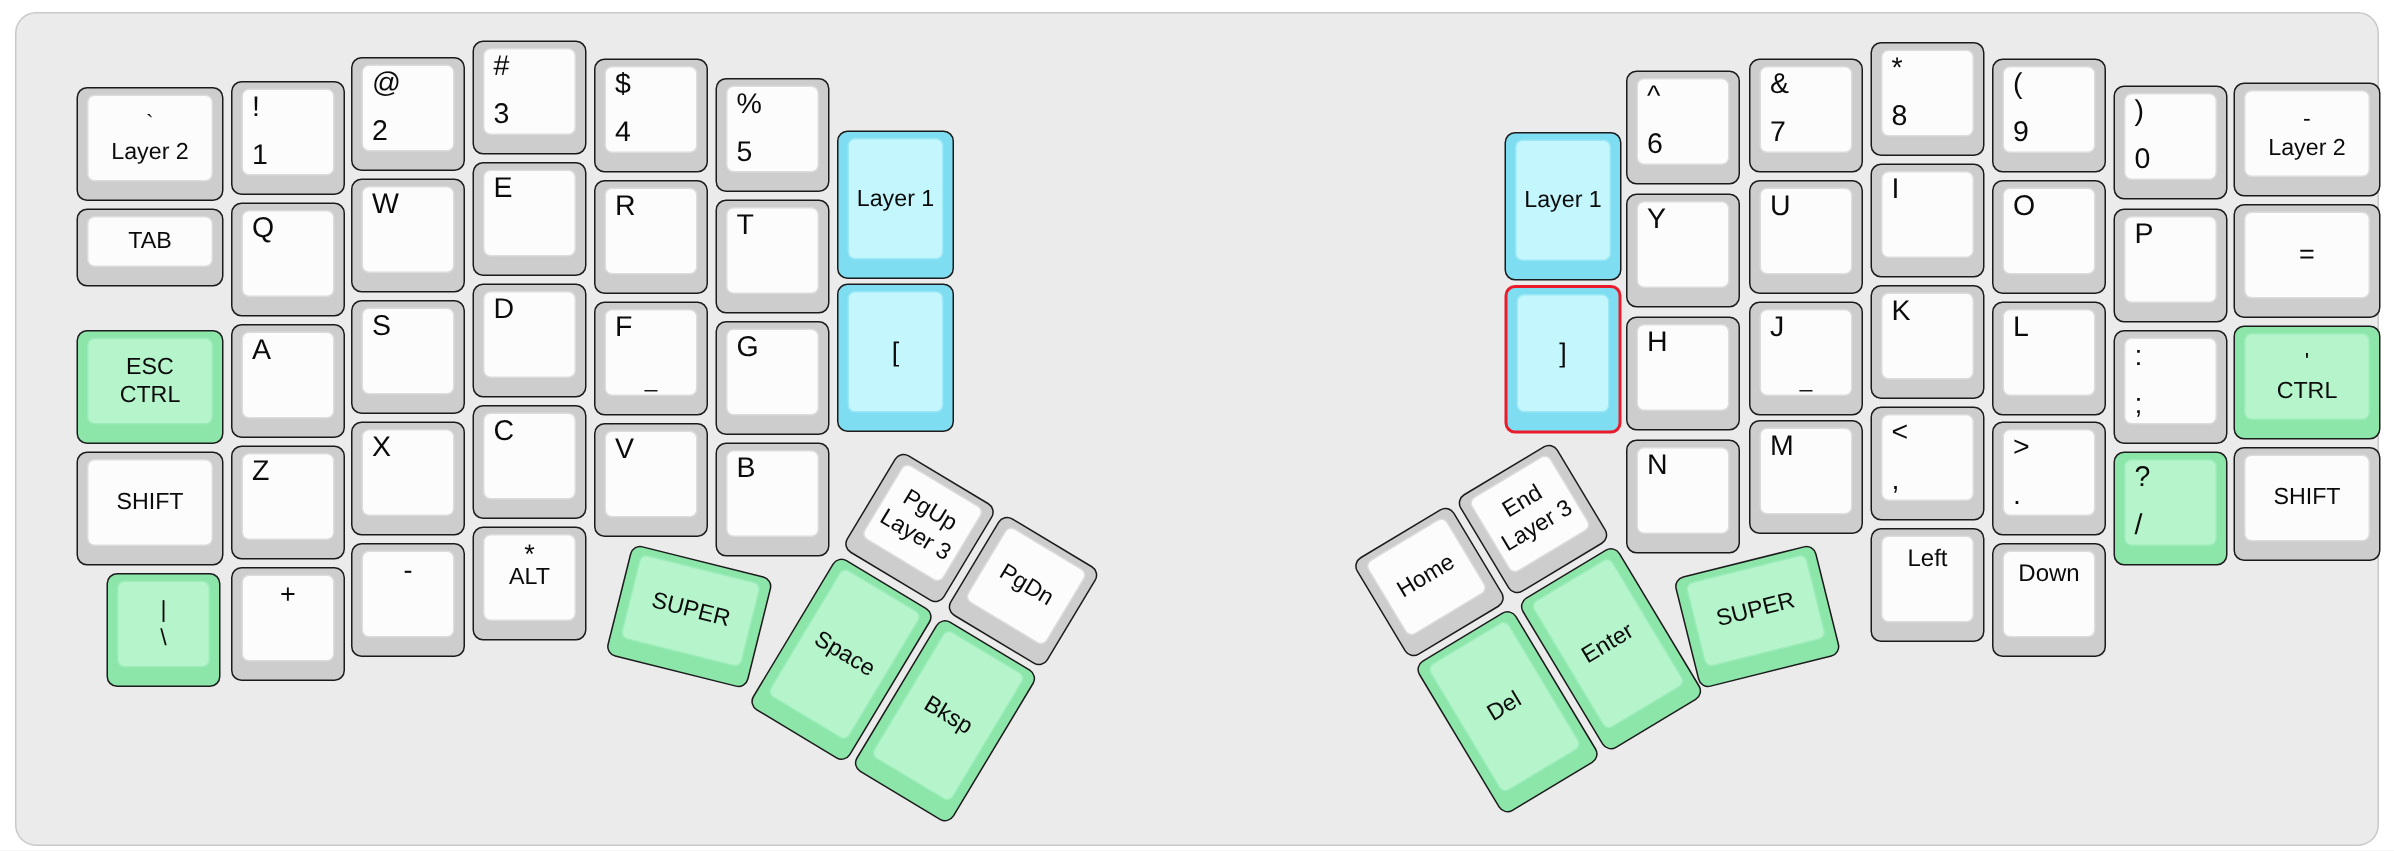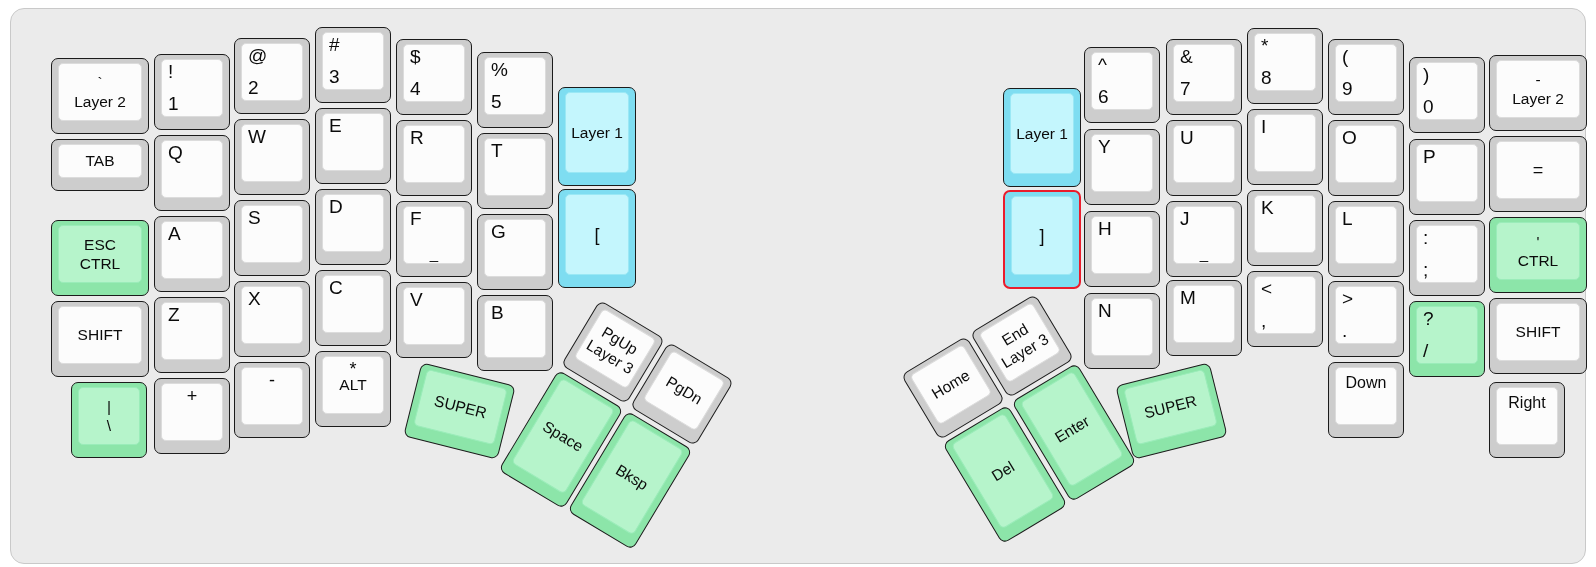--- a/index.html
+++ b/index.html
@@ -301,20 +301,25 @@
       <div class="face">
         <span class="l-tl">K</span>
       </div>
     </div>
     <div class="key gray" style="left: 1236px; top: 262px; width: 76px; height: 76px;">
       <div class="face">
         <span class="l-tl">&lt;</span>
         <span class="l-bl">,</span>
       </div>
     </div>
+    <div class="key gray" style="left: 1236px; top: 343px; width: 76px; height: 76px;">
+      <div class="face">
+        <span class="l-tc word">Left</span>
+      </div>
+    </div>
     <div class="key gray" style="left: 1317px; top: 30px; width: 76px; height: 76px;">
       <div class="face">
         <span class="l-tl">(</span>
         <span class="l-bl">9</span>
       </div>
     </div>
     <div class="key gray" style="left: 1317px; top: 111px; width: 76px; height: 76px;">
       <div class="face">
         <span class="l-tl">O</span>
       </div>
@@ -369,25 +374,20 @@
       </div>
     </div>
     <div class="key green" style="left: 1478px; top: 208px; width: 98px; height: 76px;">
       <div class="face">
         <div class="l-lines"><div>'</div><div>CTRL</div></div>
       </div>
     </div>
     <div class="key gray" style="left: 1478px; top: 289px; width: 98px; height: 76px;">
       <div class="face">
         <span class="l-c word">SHIFT</span>
-      </div>
-    </div>
-    <div class="key gray" style="left: 1478px; top: 373px; width: 76px; height: 76px;">
-      <div class="face">
-        <span class="l-tc word">Right</span>
       </div>
     </div>
     <div class="key gray" style="left: 904px; top: 341px; width: 76px; height: 76px; transform: rotate(-31deg);">
       <div class="face">
         <span class="l-c word">Home</span>
       </div>
     </div>
     <div class="key gray" style="left: 973px; top: 299px; width: 76px; height: 76px; transform: rotate(-31deg);">
       <div class="face">
         <div class="l-lines"><div>End</div><div>Layer 3</div></div>

